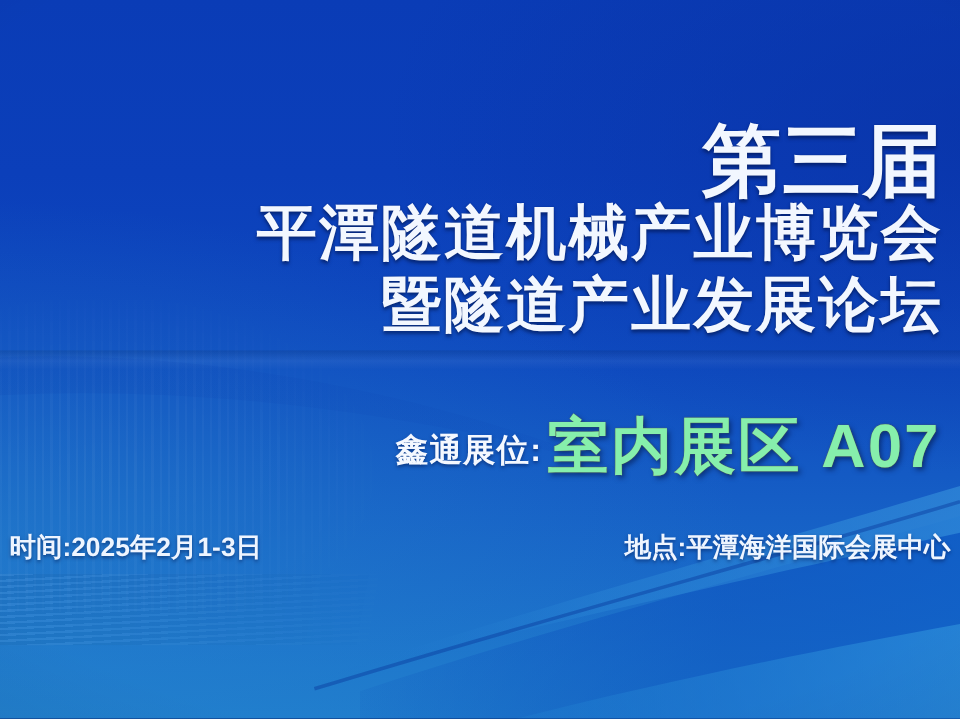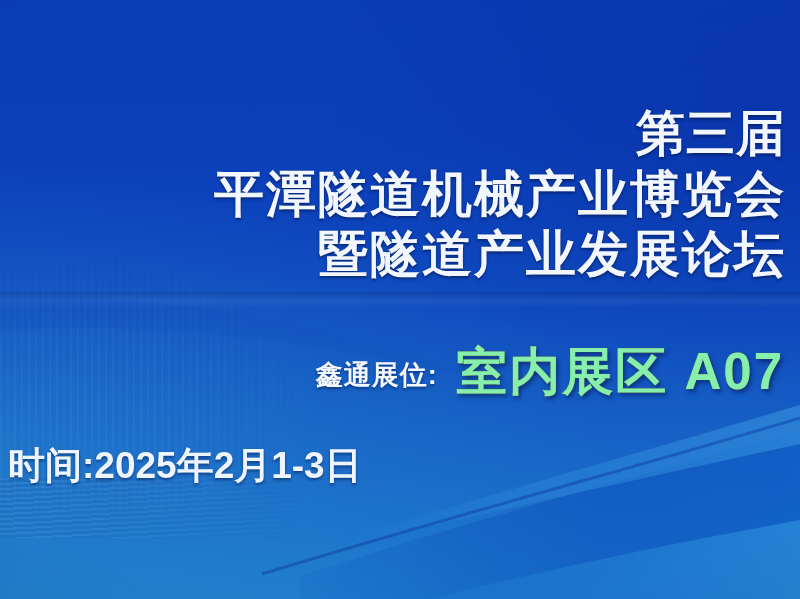--- a/index.html
+++ b/index.html
@@ -103,41 +103,41 @@
   .hl-line {
     display: block;
     color: #f2f7ff;
     font-weight: bold;
     letter-spacing: 1px;
     white-space: nowrap;
     text-shadow:
        0 2px 3px rgba(0,18,70,0.55),
        0 0 1px rgba(10,40,120,0.9);
   }
-  .hl-1 { font-size: 49px; line-height: 60px; font-family: Liberation Serif, serif; }
+  .hl-1 { font-size: 66px; line-height: 60px; }
   .hl-2 { font-size: 50px; line-height: 60px; letter-spacing: 2px; padding-left: 44px; }
   .hl-3 { font-size: 50px; line-height: 60px; letter-spacing: 2px; margin-left: 32px; }
 
   
   .booth {
     position: absolute;
     left: 0; right: 16px;
     top: 338px;
     text-align: right;
     white-space: nowrap;
     z-index: 5;
   }
   .booth-label {
     display: inline-block;
     vertical-align: middle;
     color: #f4f8ff;
     font-size: 27px;
     font-weight: bold;
     letter-spacing: 1px;
-    margin-right: 14px;
+    margin-right: 0;
     position: relative;
     top: 2px;
     text-shadow: 0 2px 3px rgba(0,18,70,0.5);
   }
   .booth-value {
     display: inline-block;
     vertical-align: middle;
     color: #86efac;
     font-size: 51px;
     font-weight: bold;
@@ -153,21 +153,21 @@
     left: 8px; right: 8px;
     top: 441px;
     display: flex;
     justify-content: space-between;
     align-items: baseline;
     z-index: 5;
     white-space: nowrap;
   }
   .meta-item {
     color: #eef5ff;
-    font-size: 37px;
+    font-size: 22px;
     font-weight: bold;
     letter-spacing: 0px;
     text-shadow: 0 2px 3px rgba(0,18,70,0.5);
   }
 </style>
 </head>
 <body>
 
 <div id="poster">
 
@@ -217,16 +217,17 @@
     <span class="hl-line hl-3">暨隧道产业发展论坛</span>
   </div>
 
   <div class="booth">
     <span class="booth-label">鑫通展位:</span>
     <span class="booth-value">室内展区 A07</span>
   </div>
 
   <div class="meta">
     <span class="meta-item">时间:2025年2月1-3日</span>
+    <span class="meta-item">地点:平潭海洋国际会展中心</span>
   </div>
 
   <div class="bg-vignette"></div>
 </div>
 
 </body></html>

